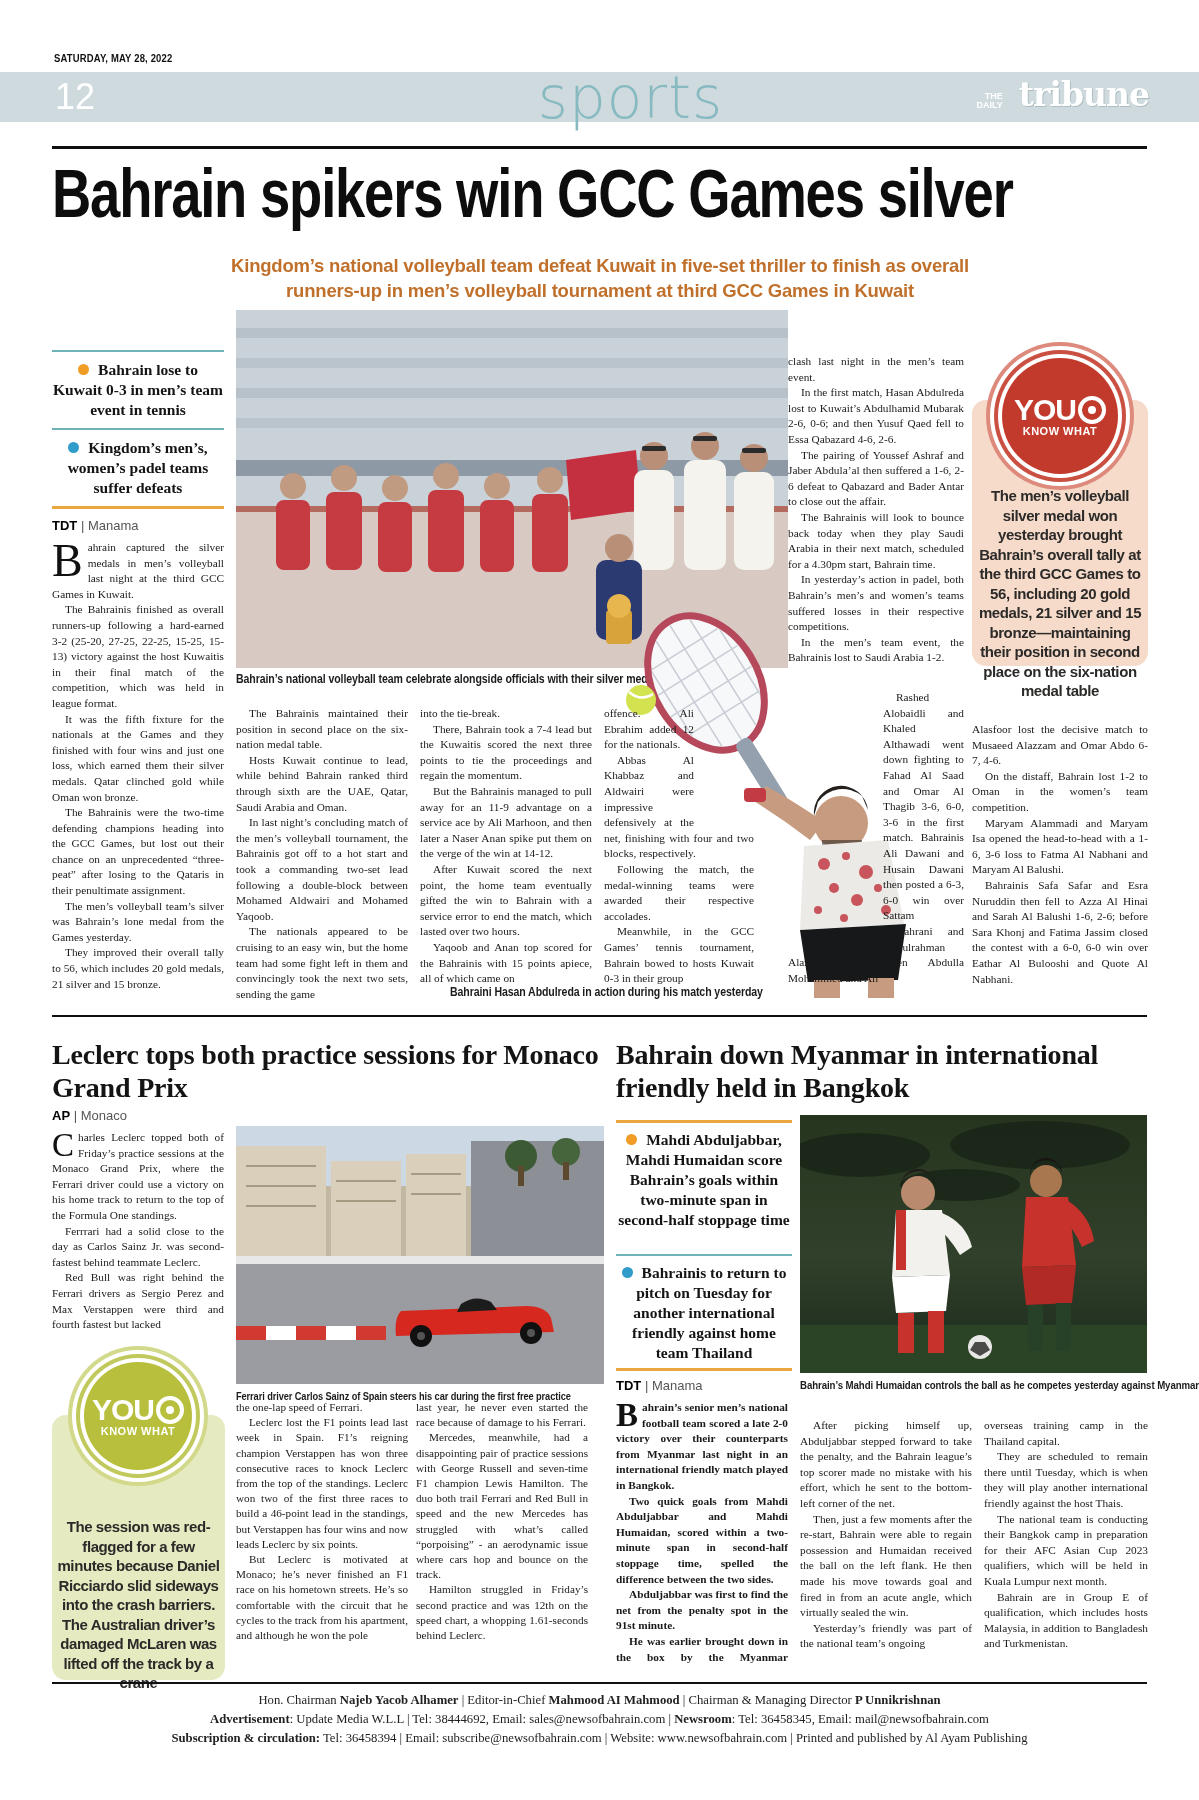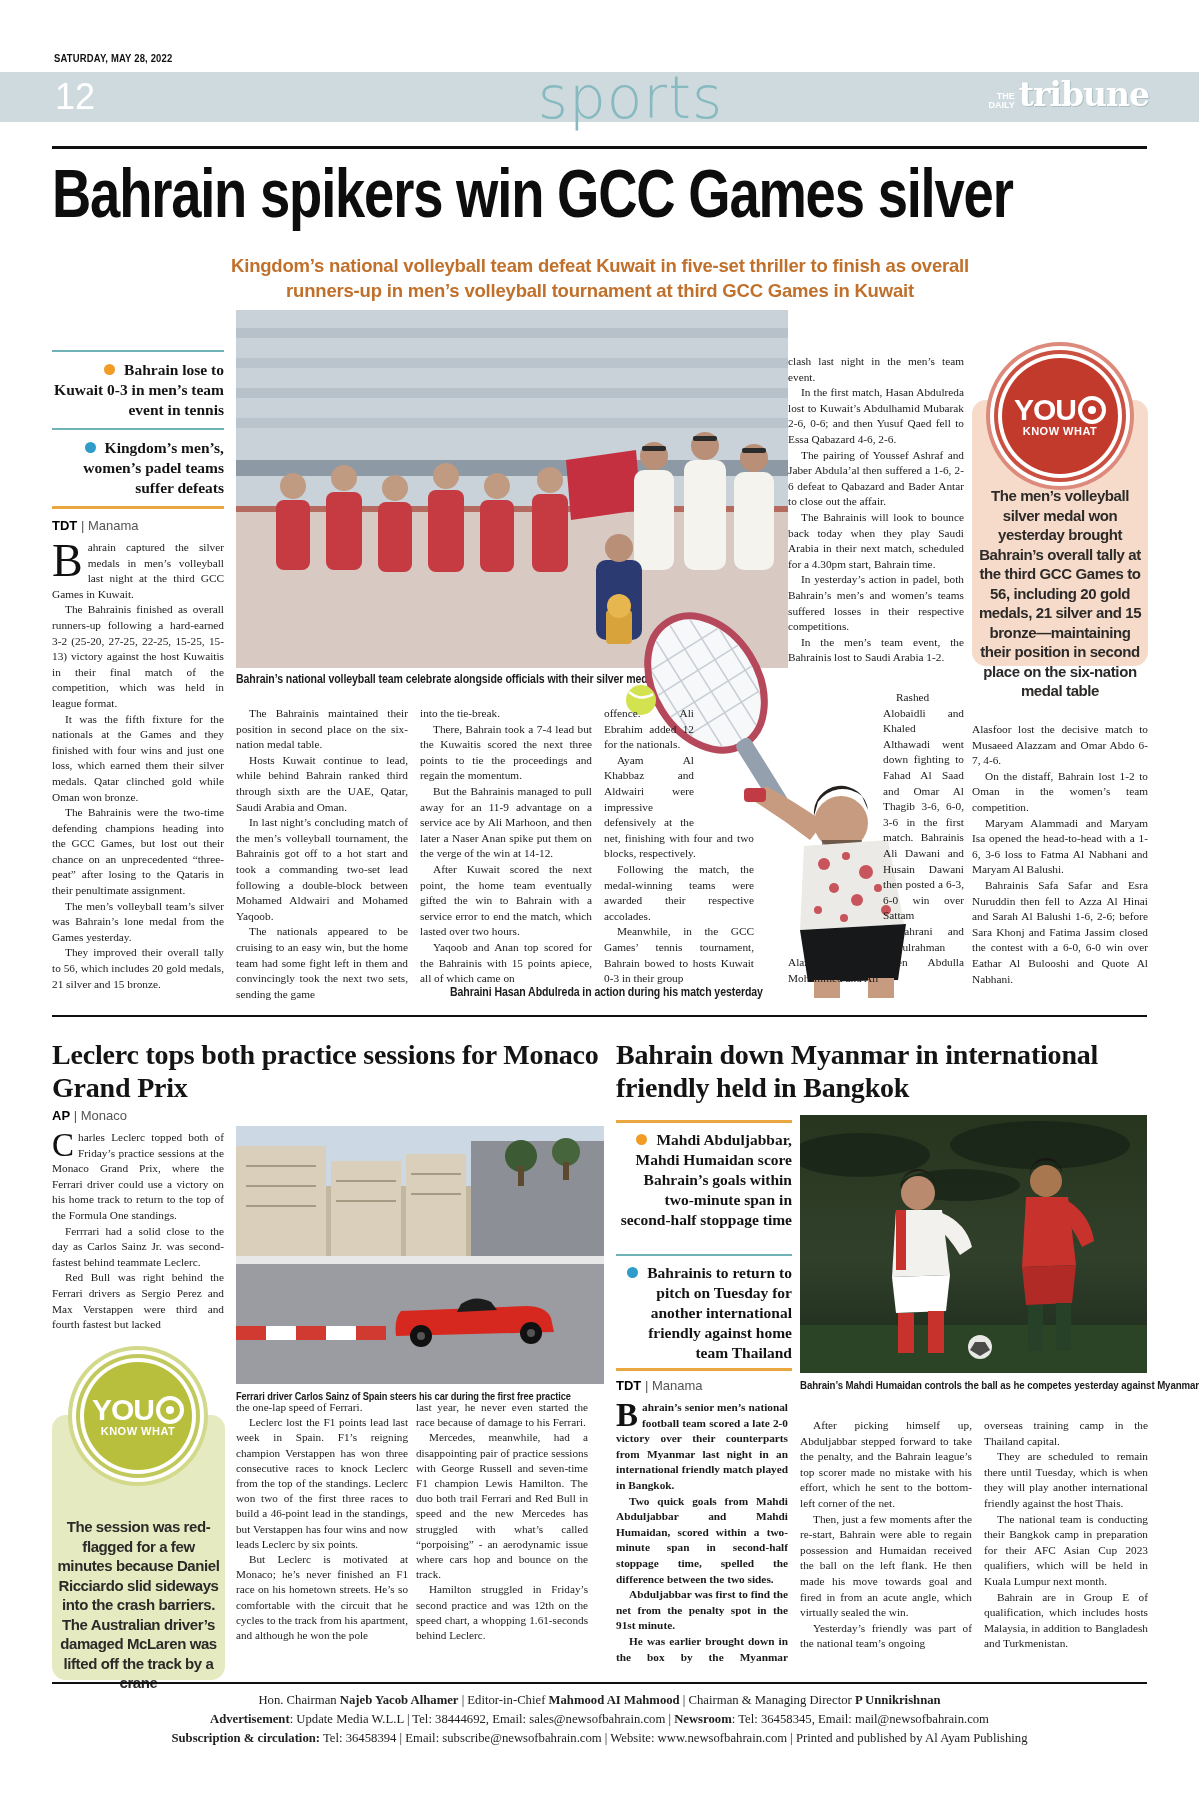--- a/index.html
+++ b/index.html
@@ -6,42 +6,42 @@
   #page{position:relative;width:1199px;height:1800px;background:#ffffff;margin:0 auto;overflow:hidden;
         font-family:"Liberation Serif",serif;color:#1a1a1a;}
   .abs{position:absolute;}
   
   .date-line{font-family:"Liberation Sans",sans-serif;font-weight:700;font-size:11px;letter-spacing:.2px;
              transform:scaleX(.86);transform-origin:0 0;color:#111;}
   .band{left:0;top:72px;width:1199px;height:50px;background:#cfdade;}
   .page-num{left:55px;top:76px;font-family:"Liberation Sans",sans-serif;font-size:36px;color:#fff;font-weight:400;}
   .sports{left:0;top:64px;width:1199px;text-align:center;font-family:"DejaVu Sans",sans-serif;
           font-weight:200;font-size:58px;color:#86bac0;letter-spacing:1px;padding-left:31px;}
-  .masthead{right:50px;top:80px;left:auto;display:flex;align-items:flex-end;gap:4px;}
+  .masthead{right:50px;top:80px;left:auto;display:flex;align-items:flex-end;gap:16px;}
   .masthead-small{font-family:"Liberation Sans",sans-serif;font-weight:700;font-size:9px;line-height:9px;
                   color:#fff;text-align:right;}
   .masthead-main{font-family:"DejaVu Serif",serif;font-weight:700;font-size:33px;line-height:30px;color:#fff;
                  letter-spacing:-1px;text-shadow:1px 1px 0 #aebfc2;}
   .toprule{left:52px;top:146px;width:1095px;height:3px;background:#101010;}
   
   .main-headline{left:52px;top:154px;width:1370px;font-family:"Liberation Sans",sans-serif;font-weight:700;
                  font-size:68px;letter-spacing:-1.5px;color:#0d0d0d;transform:scaleX(.8);transform-origin:0 0;
                  white-space:nowrap;}
   .subhead{left:150px;top:253px;width:900px;text-align:center;font-family:"Liberation Sans",sans-serif;
            font-weight:700;font-size:18.5px;line-height:25px;color:#c0702b;letter-spacing:-0.2px;}
   
   .col{line-height:15.6px;font-size:11.3px;text-align:justify;overflow:hidden;}
   .col p{margin:0;text-indent:13px;}
   .col p.no-indent{text-indent:0;}
   .dropcap::first-letter{float:left;font-size:46px;line-height:38px;padding:2px 5px 0 0;color:#111;}
   .dc-sm.dropcap::first-letter{font-size:33px;line-height:27px;padding:2px 4px 0 0;}
   .rule-teal{height:2px;background:#6fb3b8;}
   .rule-orange{height:3px;background:#eaa63f;}
   .bullet{font-family:"Liberation Serif",serif;font-weight:700;font-size:15.5px;line-height:20px;color:#141414;
-          text-align:right;margin:0;}
+          text-align:center;margin:0;}
   .dot{display:inline-block;width:11px;height:11px;border-radius:50%;margin-right:9px;}
   .dot-orange{background:#f09c26;}
   .dot-blue{background:#2f9cc9;}
   .byline{font-family:"Liberation Sans",sans-serif;font-size:13px;color:#555;}
   .byline b{color:#000;font-weight:700;}
   .caption{font-family:"Liberation Sans",sans-serif;font-weight:700;color:#1c1c1c;letter-spacing:-0.1px;
            transform:scaleX(.88);transform-origin:0 0;width:114%;line-height:14px;}
   .serif-headline{font-family:"Liberation Serif",serif;font-weight:700;color:#141414;font-size:28px;
                   line-height:33px;letter-spacing:-0.2px;}
   .divider{background:#101010;height:2px;}
@@ -221,21 +221,21 @@
   <div class="abs col" style="left:420px;top:706px;width:172px;height:306px;z-index:1;">
       <p class="no-indent">into the tie-break.</p>
       <p>There, Bahrain took a 7-4 lead but the Kuwaitis scored the next three points to tie the proceedings and regain the momentum.</p>
       <p>But the Bahrainis managed to pull away for an 11-9 advantage on a service ace by Ali Marhoon, and then later a Naser Anan spike put them on the verge of the win at 14-12.</p>
       <p>After Kuwait scored the next point, the home team eventually gifted the win to Bahrain with a service error to end the match, which lasted over two hours.</p>
       <p>Yaqoob and Anan top scored for the Bahrainis with 15 points apiece, all of which came on</p>
     </div>
   <div class="abs col" style="left:604px;top:706px;width:150px;height:306px;z-index:1;">
     <div class="spacer-right"></div>
   <p class="no-indent">offence. Ali Ebrahim added 12 for the nationals.</p>
-      <p>Ayam Al Khabbaz and Aldwairi were impressive defensively at the net, finishing with four and two blocks, respectively.</p>
+      <p>Abbas Al Khabbaz and Aldwairi were impressive defensively at the net, finishing with four and two blocks, respectively.</p>
       <p>Following the match, the medal-winning teams were awarded their respective accolades.</p>
       <p>Meanwhile, in the GCC Games’ tennis tournament, Bahrain bowed to hosts Kuwait 0-3 in their group</p>
     </div>
   <div class="abs col" style="left:788px;top:354px;width:176px;height:330px;z-index:1;">
       <p class="no-indent">clash last night in the men’s team event.</p>
       <p>In the first match, Hasan Abdulreda lost to Kuwait’s Abdulhamid Mubarak 2-6, 0-6; and then Yusuf Qaed fell to Essa Qabazard 4-6, 2-6.</p>
       <p>The pairing of Youssef Ashraf and Jaber Abdula’al then suffered a 1-6, 2-6 defeat to Qabazard and Bader Antar to close out the affair.</p>
       <p>The Bahrainis will look to bounce back today when they play Saudi Arabia in their next match, scheduled for a 4.30pm start, Bahrain time.</p>
       <p>In yesterday’s action in padel, both Bahrain’s men’s and women’s teams suffered losses in their respective competitions.</p>
       <p>In the men’s team event, the Bahrainis lost to Saudi Arabia 1-2.</p>

